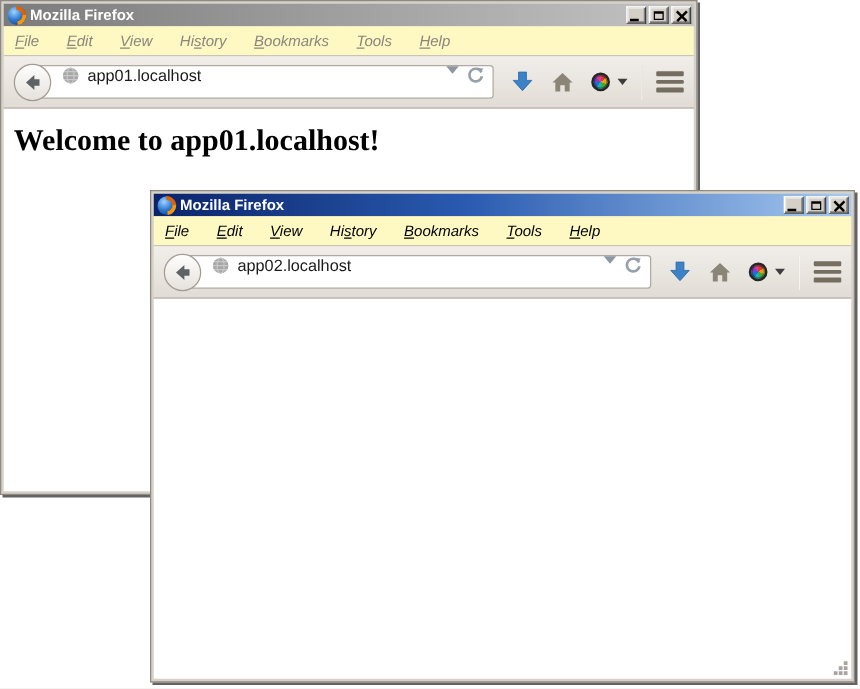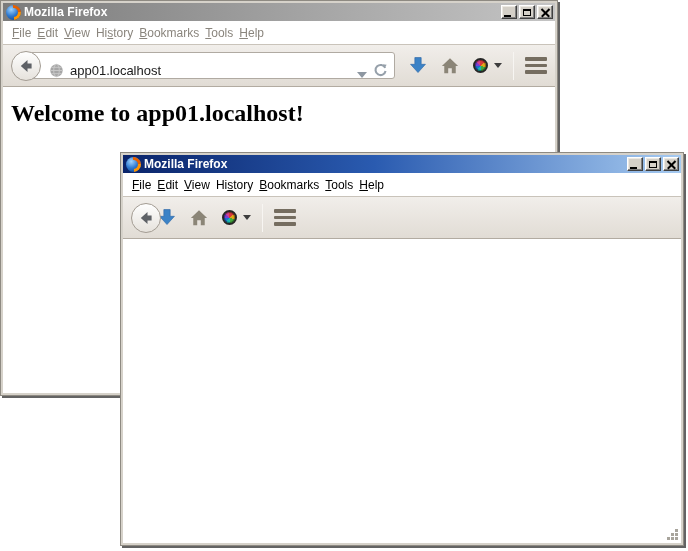--- a/index.html
+++ b/index.html
@@ -42,43 +42,44 @@
   .glyph-max { width:8px; height:7px; border:1px solid #000; border-top-width:2px; }
   .glyph-x   { width:9px; height:9px; position:relative; }
   .glyph-x::before, .glyph-x::after {
     content:""; position:absolute; left:-1px; top:4px; width:11px; height:1.6px; background:#000;
   }
   .glyph-x::before { transform:rotate(45deg); }
   .glyph-x::after  { transform:rotate(-45deg); }
 
   
   .menubar {
-    flex:0 0 24px; display:flex; align-items:center; gap:6px;
-    background:#ffffff; padding:0 9px; font-size:12px; color:#000;
+    flex:0 0 24px; display:flex; align-items:center; gap:22px;
+    background:#fef9c3; padding:0 9px; font-size:12px; color:#000;
     border-bottom:1px solid #c9c3ba;
+    font-style:italic;
   }
   .window.inactive .menubar { color:#8a857d; }
   .menu-item { white-space:nowrap; cursor:default; }
   .menu-item u { text-decoration:underline; }
 
   
   .navbar {
     flex:0 0 42px; display:flex; align-items:center;
     background:linear-gradient(#f1eeea,#e1dcd5);
     border-bottom:1px solid #b2aba1; padding:0 8px;
   }
   .backbtn {
     width:30px; height:30px; border-radius:50%; flex:0 0 30px;
     background:linear-gradient(#fefefe,#e6e2dc); border:1px solid #a39c93;
     display:flex; align-items:center; justify-content:center;
     position:relative; z-index:2; margin-right:-17px; cursor:pointer;
   }
   .urlbar {
     flex:1 1 auto; height:27px; background:#fff; border:1px solid #b0aaa2;
-    border-radius:3px; display:flex; align-items:flex-end;
+    border-radius:3px; display:flex; align-items:flex-start;
     padding:0 6px 0 24px; gap:6px; min-width:0;
   }
   .url-text { font-size:13px; color:#1a1a1a; white-space:nowrap; overflow:hidden; flex:0 1 auto; }
   .url-spacer { flex:1 1 auto; }
   .url-drop { width:0; height:0; border-left:5px solid transparent; border-right:5px solid transparent;
     border-top:6px solid #8d97a1; cursor:pointer; }
   .navicon { display:flex; align-items:center; justify-content:center; cursor:pointer; }
   .gap14 { width:14px; flex:0 0 14px; }
   .wheel {
     width:15px; height:15px; border-radius:50%;
@@ -206,20 +207,36 @@
       <span class="menu-item"><u>B</u>ookmarks</span>
       <span class="menu-item"><u>T</u>ools</span>
       <span class="menu-item"><u>H</u>elp</span>
     </div>
 
   <div class="navbar">
     <div class="backbtn">
       <svg width="16" height="16" viewBox="0 0 16 16">
           <path d="M9.5 2 L2.8 8 L9.5 14 L9.5 10.6 L13.6 10.6 L13.6 5.4 L9.5 5.4 Z" fill="#5e6166"></path>
         </svg>
+    </div>
+    <div class="urlbar">
+      <svg width="15" height="15" viewBox="0 0 16 16">
+        <circle cx="8" cy="8" r="6.6" fill="#a6a6a6"></circle>
+        <ellipse cx="8" cy="8" rx="3" ry="6.6" fill="none" stroke="#c9c9c9" stroke-width="1"></ellipse>
+        <path d="M1.5 8 H14.5 M2.4 4.6 H13.6 M2.4 11.4 H13.6" stroke="#c9c9c9" stroke-width="1" fill="none"></path>
+      </svg>
+      <span class="url-text">app02.localhost</span>
+      <span class="url-spacer"></span>
+      <span class="url-drop"></span>
+      <span class="navicon">
+        <svg width="15" height="15" viewBox="0 0 16 16">
+          <path d="M13 5.2 A5.4 5.4 0 1 0 13.4 8.6" fill="none" stroke="#96a0aa" stroke-width="2.2"></path>
+          <path d="M10.6 1.4 L14.6 1.9 L12.2 5.6 Z" fill="#96a0aa"></path>
+        </svg>
+      </span>
     </div>
     <span class="gap14"></span>
     <span class="navicon">
       <svg width="18" height="18" viewBox="0 0 16 16">
           <path d="M5.2 0.5 H10.8 V6.5 H14.6 L8 13.8 L1.4 6.5 H5.2 Z" fill="#3b82c6" stroke="#2f6aa8" stroke-width="0.6"></path>
         </svg>
     </span>
     <span class="gap14"></span>
     <span class="navicon">
       <svg width="18" height="18" viewBox="0 0 16 16">

